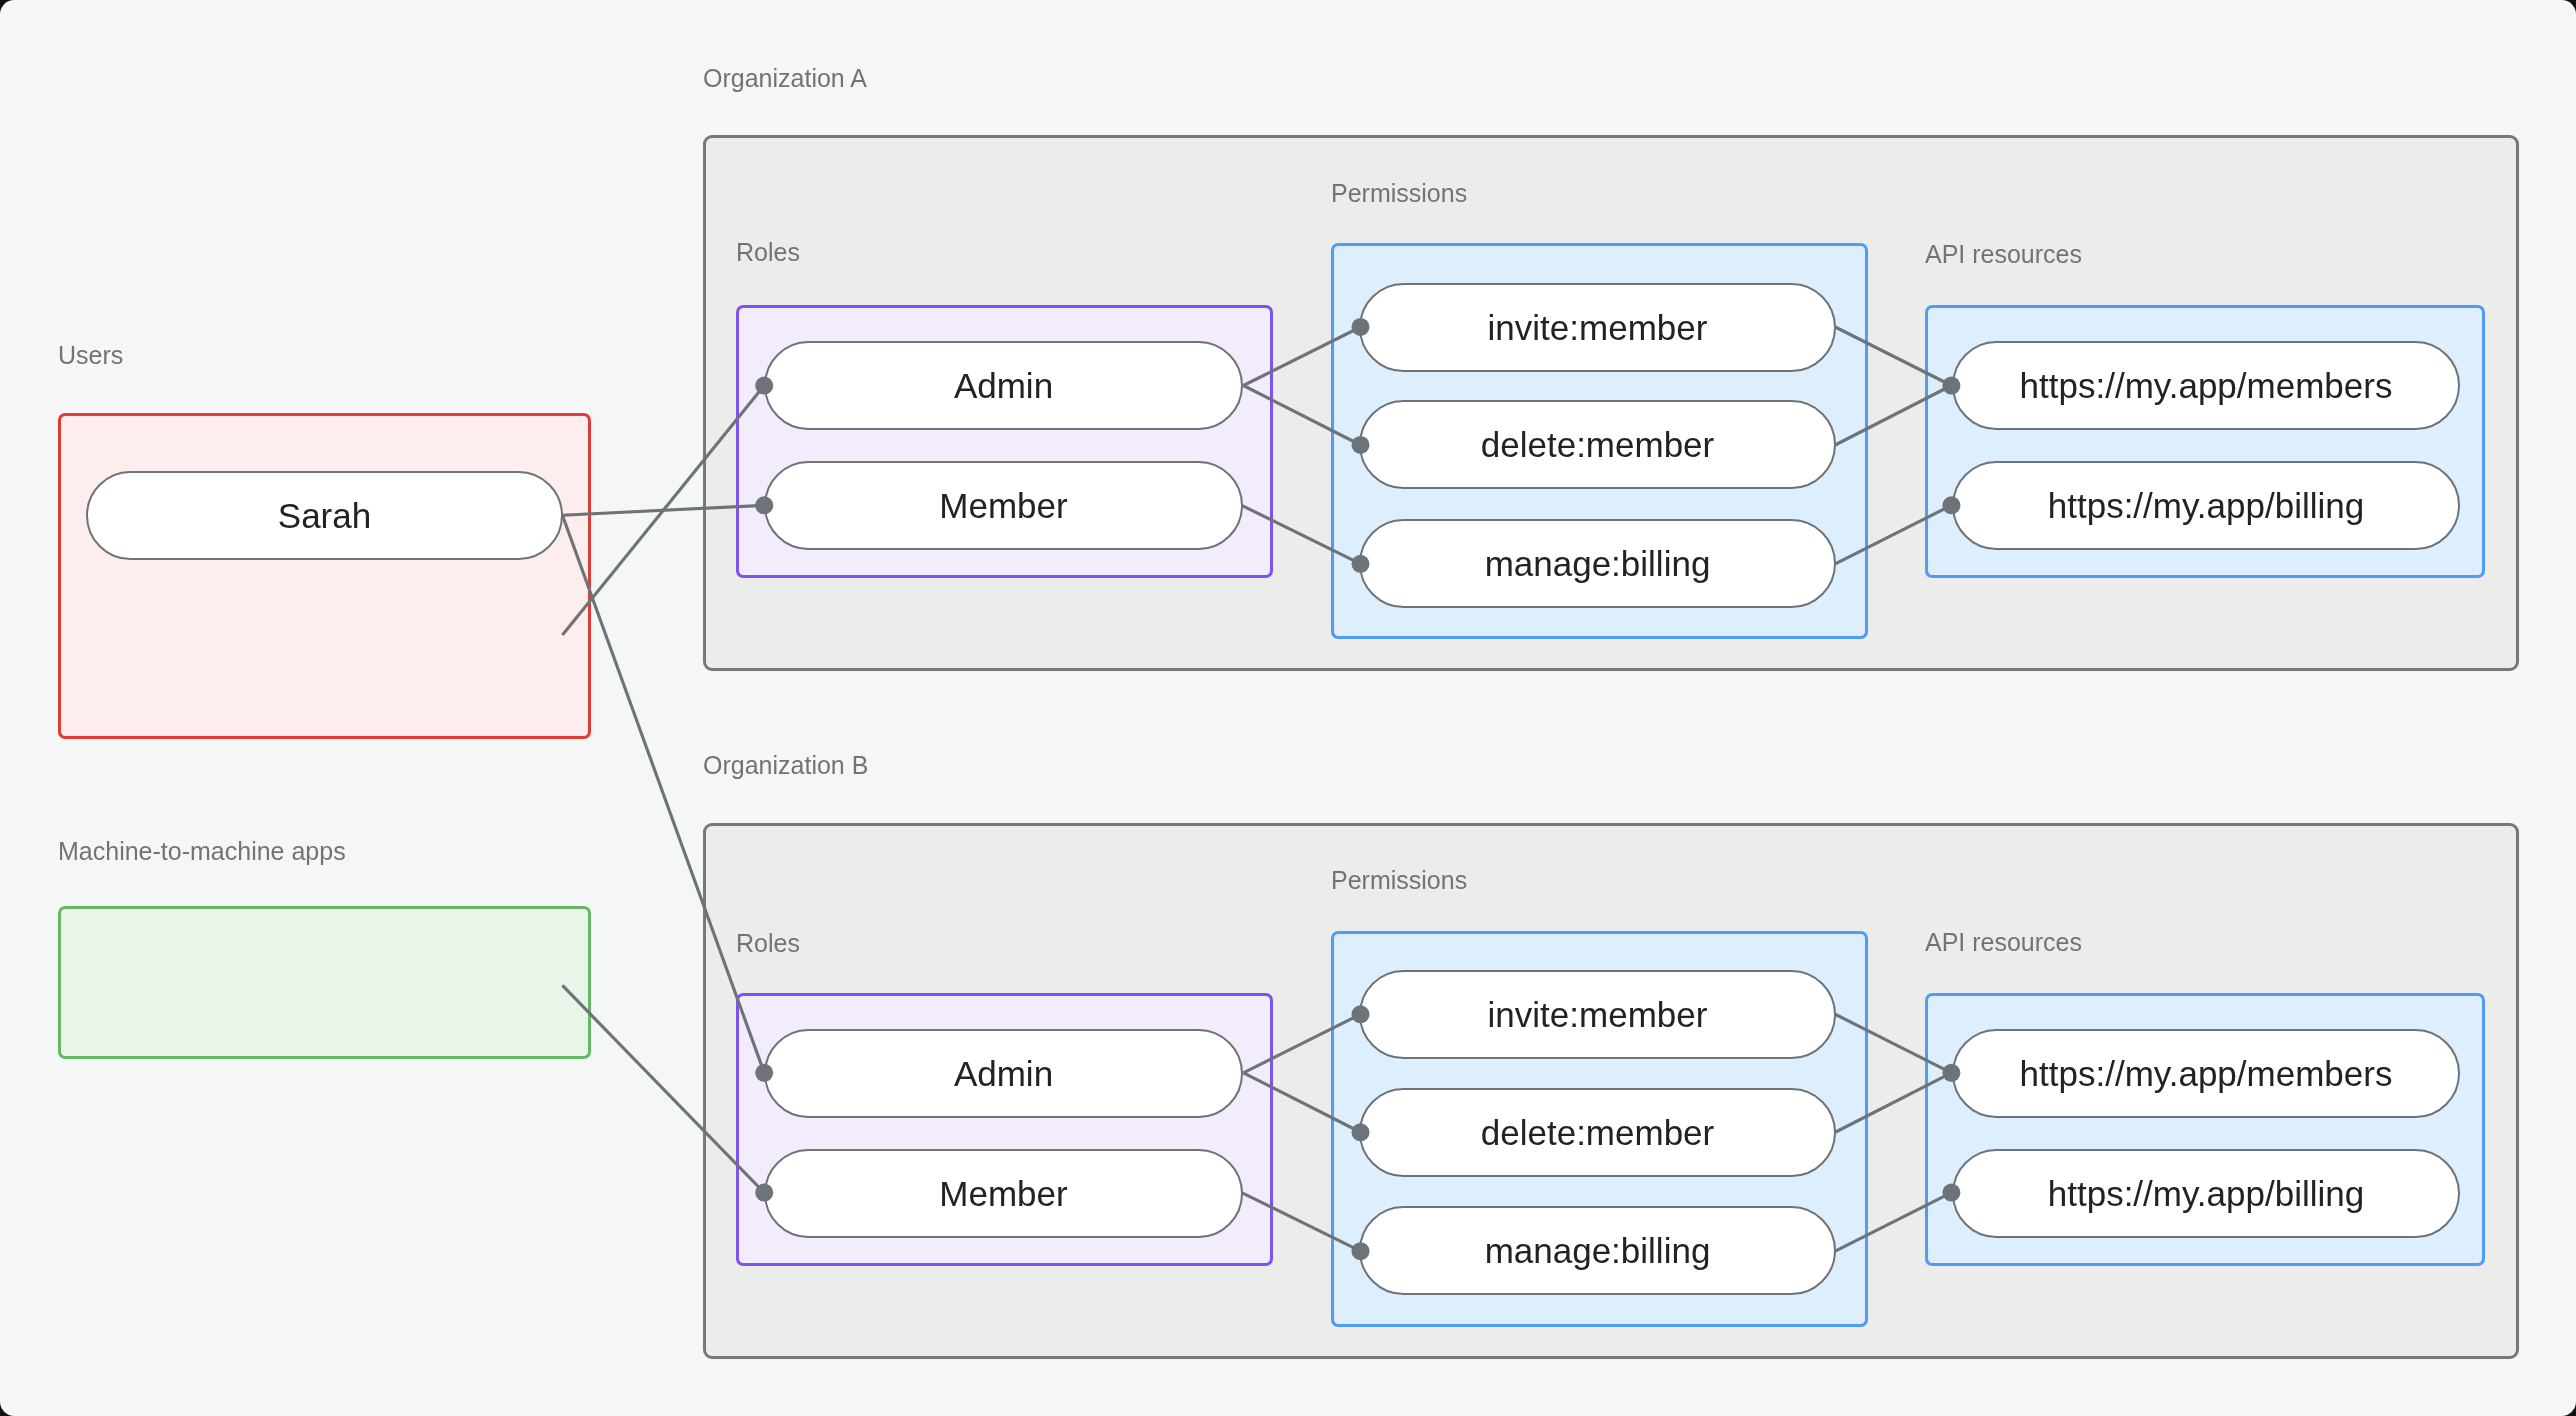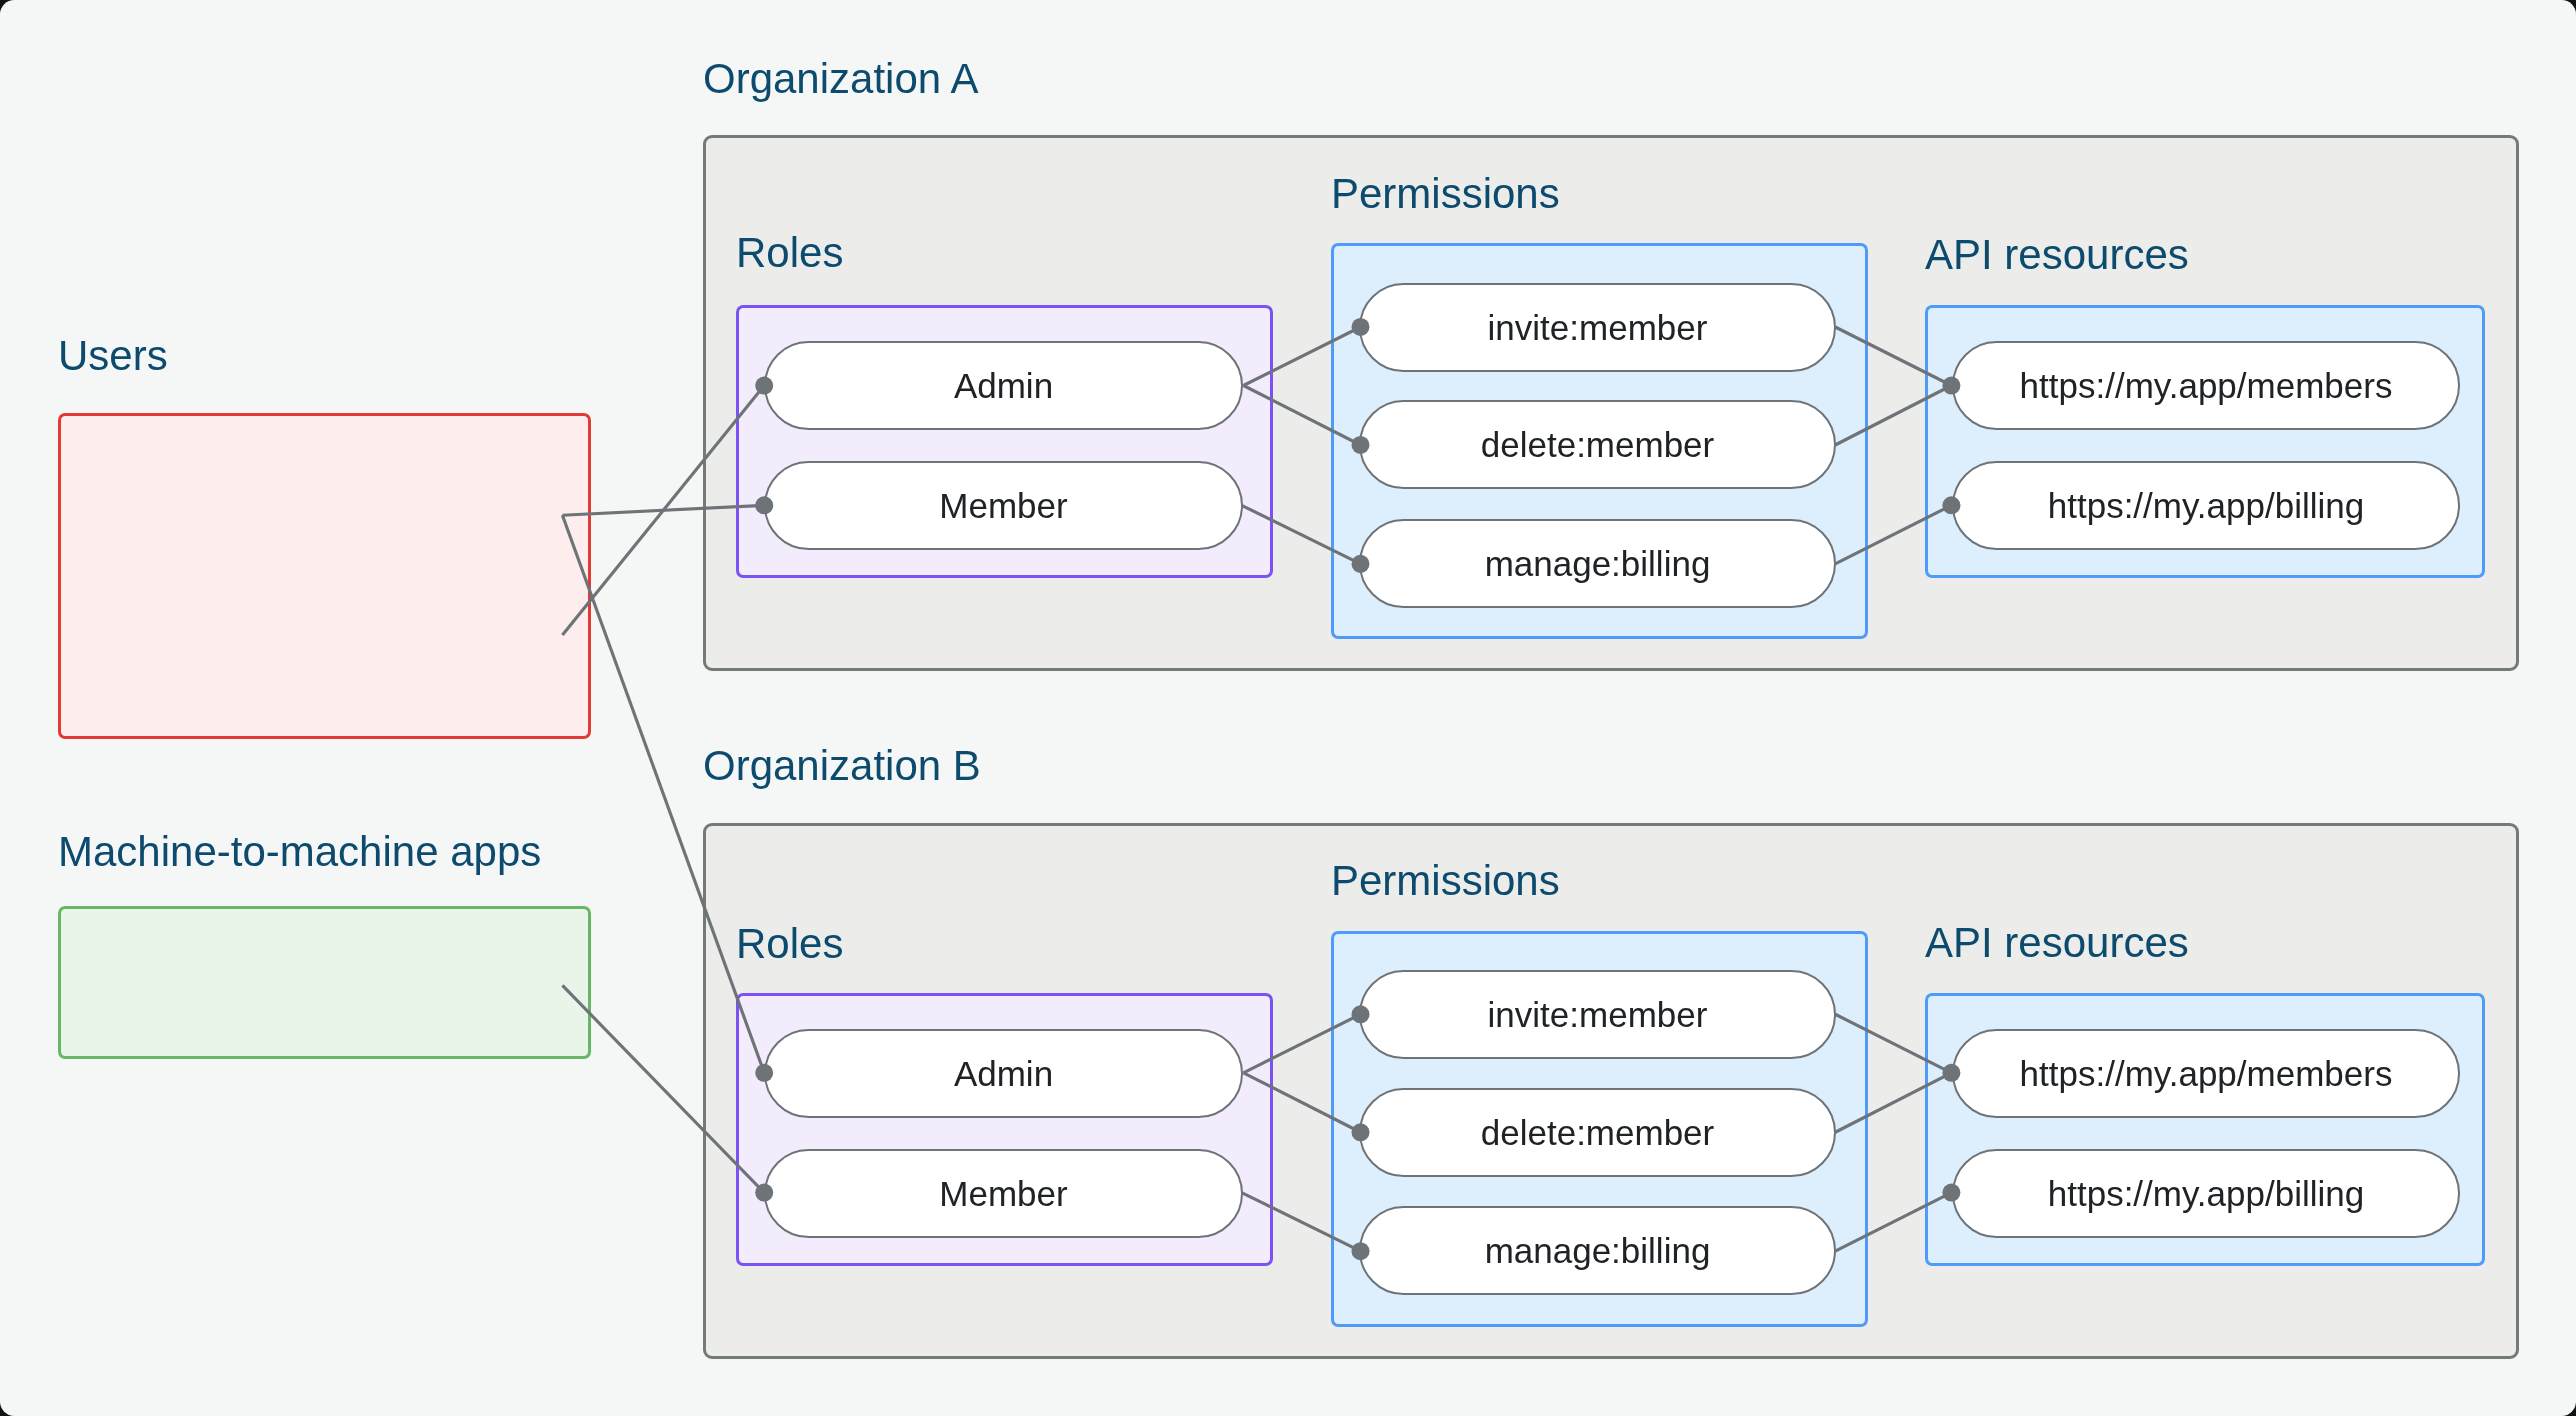--- a/index.html
+++ b/index.html
@@ -7,24 +7,24 @@
     position:relative;
     width:2576px;height:1416px;
     background:#f5f7f6;
     border-radius:14.4px;
     overflow:hidden;
     font-family:"Liberation Sans", sans-serif;
     color:#1b1d1f;
   }
   .glabel{
     position:absolute;
-    font-size:42px;
+    font-size:25px;
     line-height:41px;
     font-weight:400;
-    color:#0c4a6e;
+    color:#737373;
     white-space:nowrap;
     z-index:2;
   }
   .gbox{position:absolute;box-sizing:border-box;z-index:1;}
   .org-box{background:#ececeb;border:3.6px solid #747a75;border-radius:9px;}
   .red-box{background:#fdedec;border:3.6px solid #e23b35;border-radius:7.2px;}
   .green-box{background:#e9f5e9;border:3.6px solid #66b867;border-radius:7.2px;}
   .purple-box{background:#f3ecfc;border:3.6px solid #7b52f3;border-radius:7.2px;}
   .blue-box{background:#ddeefc;border:3.6px solid #4f9bfa;border-radius:7.2px;}
   .pill{
@@ -83,20 +83,21 @@
     <circle cx="1510" cy="1257" r="10"></circle>
     <circle cx="1510" cy="1389" r="10"></circle>
     <circle cx="2166" cy="428" r="10"></circle>
     <circle cx="2166" cy="561" r="10"></circle>
     <circle cx="2166" cy="1191" r="10"></circle>
     <circle cx="2166" cy="1324" r="10"></circle>
   </svg>
 
   <div class="glabel" style="left:58px;top:335px">Users</div>
   <div class="gbox red-box" style="left:58px;top:413px;width:533px;height:326px"></div>
+  <div class="pill" style="left:86px;top:471px;width:477px">Sarah</div>
 
   <div class="glabel" style="left:58px;top:831px">Machine-to-machine apps</div>
   <div class="gbox green-box" style="left:58px;top:906px;width:533px;height:153px"></div>
 
   <div class="glabel" style="left:703px;top:58px">Organization A</div>
   <div class="gbox org-box" style="left:703px;top:135px;width:1816px;height:536px"></div>
 
   <div class="glabel" style="left:736px;top:232px">Roles</div>
   <div class="gbox purple-box" style="left:736px;top:305px;width:537px;height:273px"></div>
   <div class="pill" style="left:764px;top:341px;width:479px">Admin</div>

